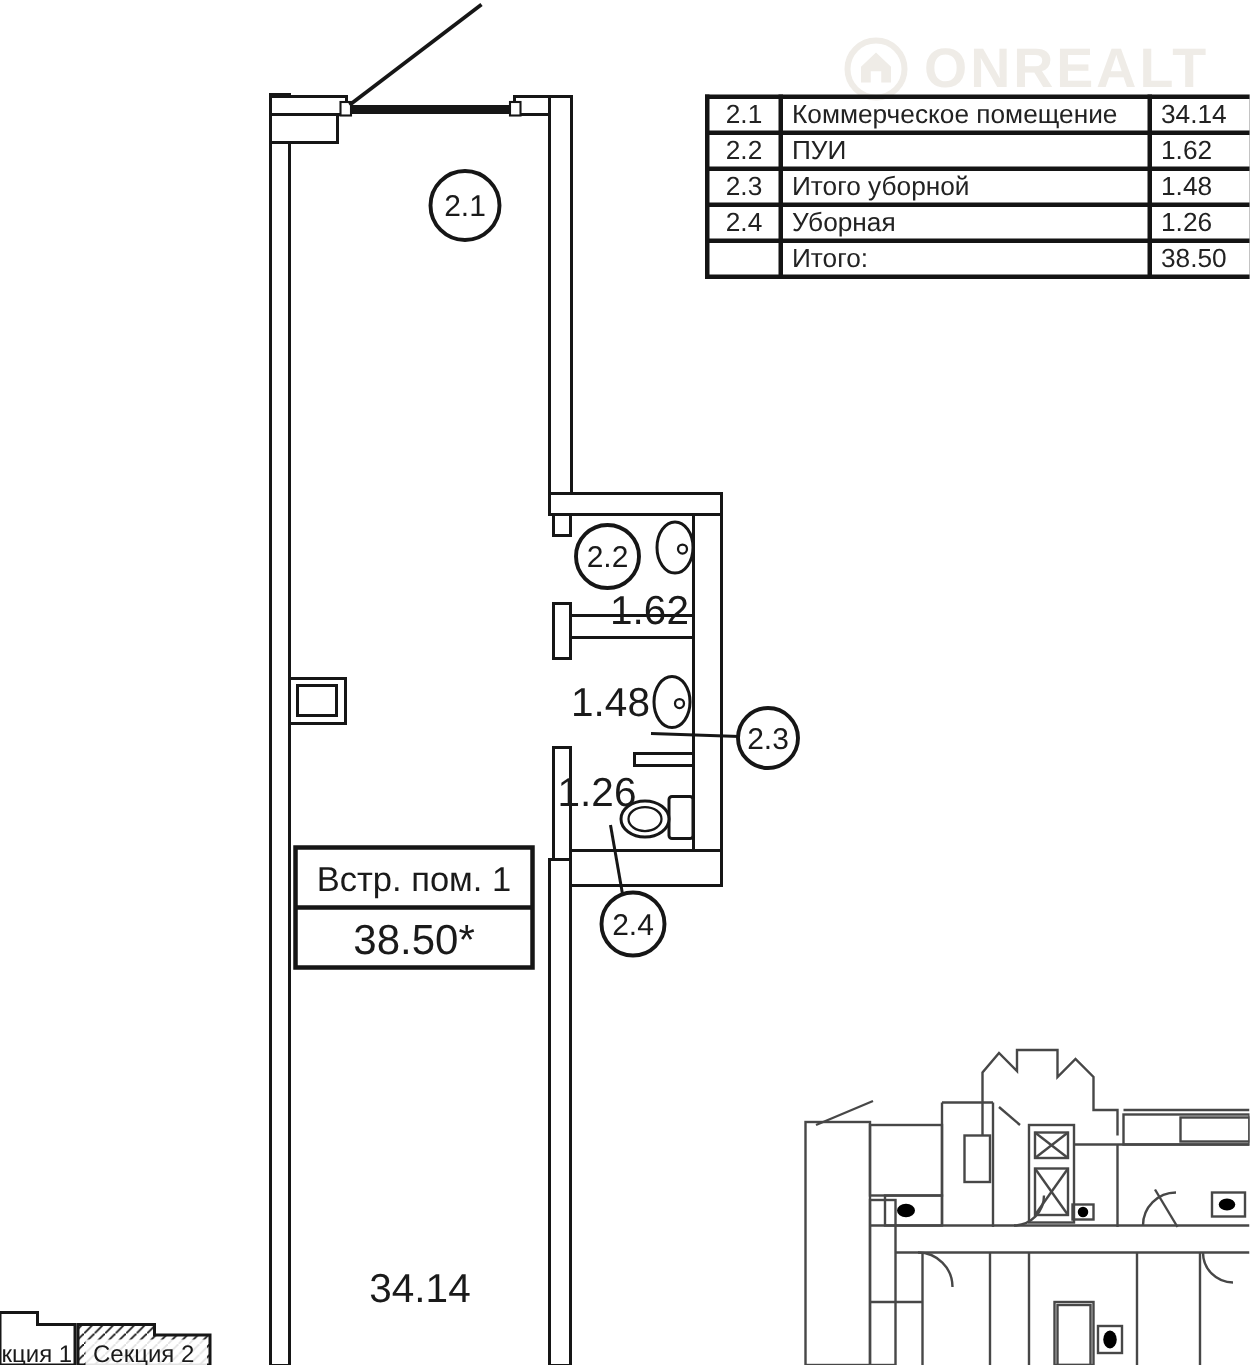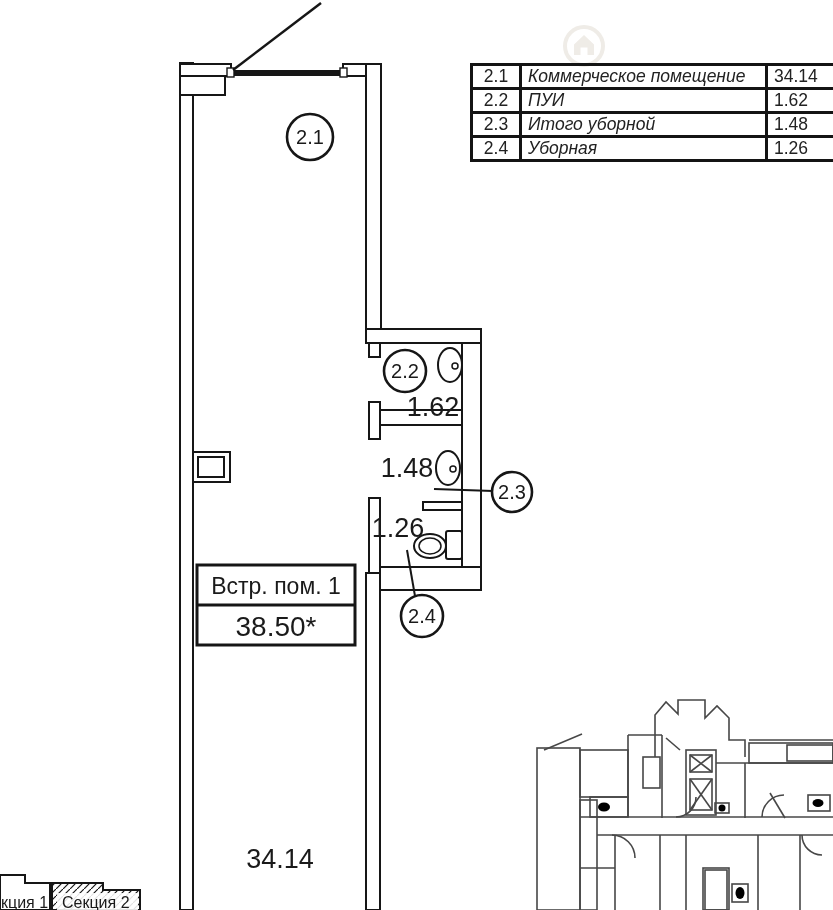--- a/index.html
+++ b/index.html
@@ -15,38 +15,39 @@
   .watermark .wm-text{font-size:37px;font-weight:bold;letter-spacing:2px;line-height:44px;}
   
   table.legend{
     position:absolute;left:470px;top:63px;width:363px;border-collapse:collapse;table-layout:fixed;z-index:2;
   }
   table.legend td{
     border:3px solid #141414;height:21px;font-size:17.5px;color:#222222;
     padding:0 6px;white-space:nowrap;overflow:hidden;background:transparent;line-height:21px;
   }
   td.c-num{text-align:center;padding:0 2px;}
-  td.c-name{text-align:left;font-style:italic;}
+  td.c-name{text-align:left;}
   td.c-area{text-align:left;padding-left:9px;}
   svg.plan{position:absolute;left:0;top:0;z-index:0;}
   .walls rect{fill:#ffffff;stroke:#161616;stroke-width:2;}
   .fix{fill:#ffffff;stroke:#161616;stroke-width:2;}
   .circ{fill:#ffffff;stroke:#161616;stroke-width:2.6;}
   text{fill:#1a1a1a;}
   .inset line,.inset path,.inset polyline{stroke:#474747;stroke-width:1.6;fill:none;}
   .inset rect{stroke:#474747;stroke-width:1.6;fill:none;}
 </style>
 </head>
 <body>
 
 <div class="watermark">
   <svg width="44" height="44" viewBox="0 0 44 44">
     <circle cx="22" cy="22" r="19" fill="none" stroke="#efece7" stroke-width="4"></circle>
     <path d="M12,31 V20.5 L22,11 L32,20.5 V31 H25.5 V23.5 H18.5 V31 Z" fill="#efece7"></path>
   </svg>
+  <span class="wm-text">ONREALT</span>
 </div>
 
 <table class="legend">
   <colgroup>
       <col style="width:49px">
       <col style="width:246px">
       <col style="width:68px">
     </colgroup>
   <tbody>
     <tr>
@@ -61,20 +62,25 @@
     </tr>
     <tr>
       <td class="c-num">2.3</td>
       <td class="c-name">Итого уборной</td>
       <td class="c-area">1.48</td>
     </tr>
     <tr>
       <td class="c-num">2.4</td>
       <td class="c-name">Уборная</td>
       <td class="c-area">1.26</td>
+    </tr>
+    <tr>
+      <td class="c-num"></td>
+      <td class="c-name">Итого:</td>
+      <td class="c-area">38.50</td>
     </tr>
   </tbody>
 </table>
 
 <svg class="plan" width="833" height="910" viewBox="0 0 833 910">
   <defs>
     <pattern id="hatchGray" width="6" height="6" patternUnits="userSpaceOnUse">
       <line x1="0" y1="6" x2="6" y2="0" stroke="#4a4a4a" stroke-width="1.1"></line>
     </pattern>
     <pattern id="hatchBlack" width="7" height="7" patternUnits="userSpaceOnUse">

